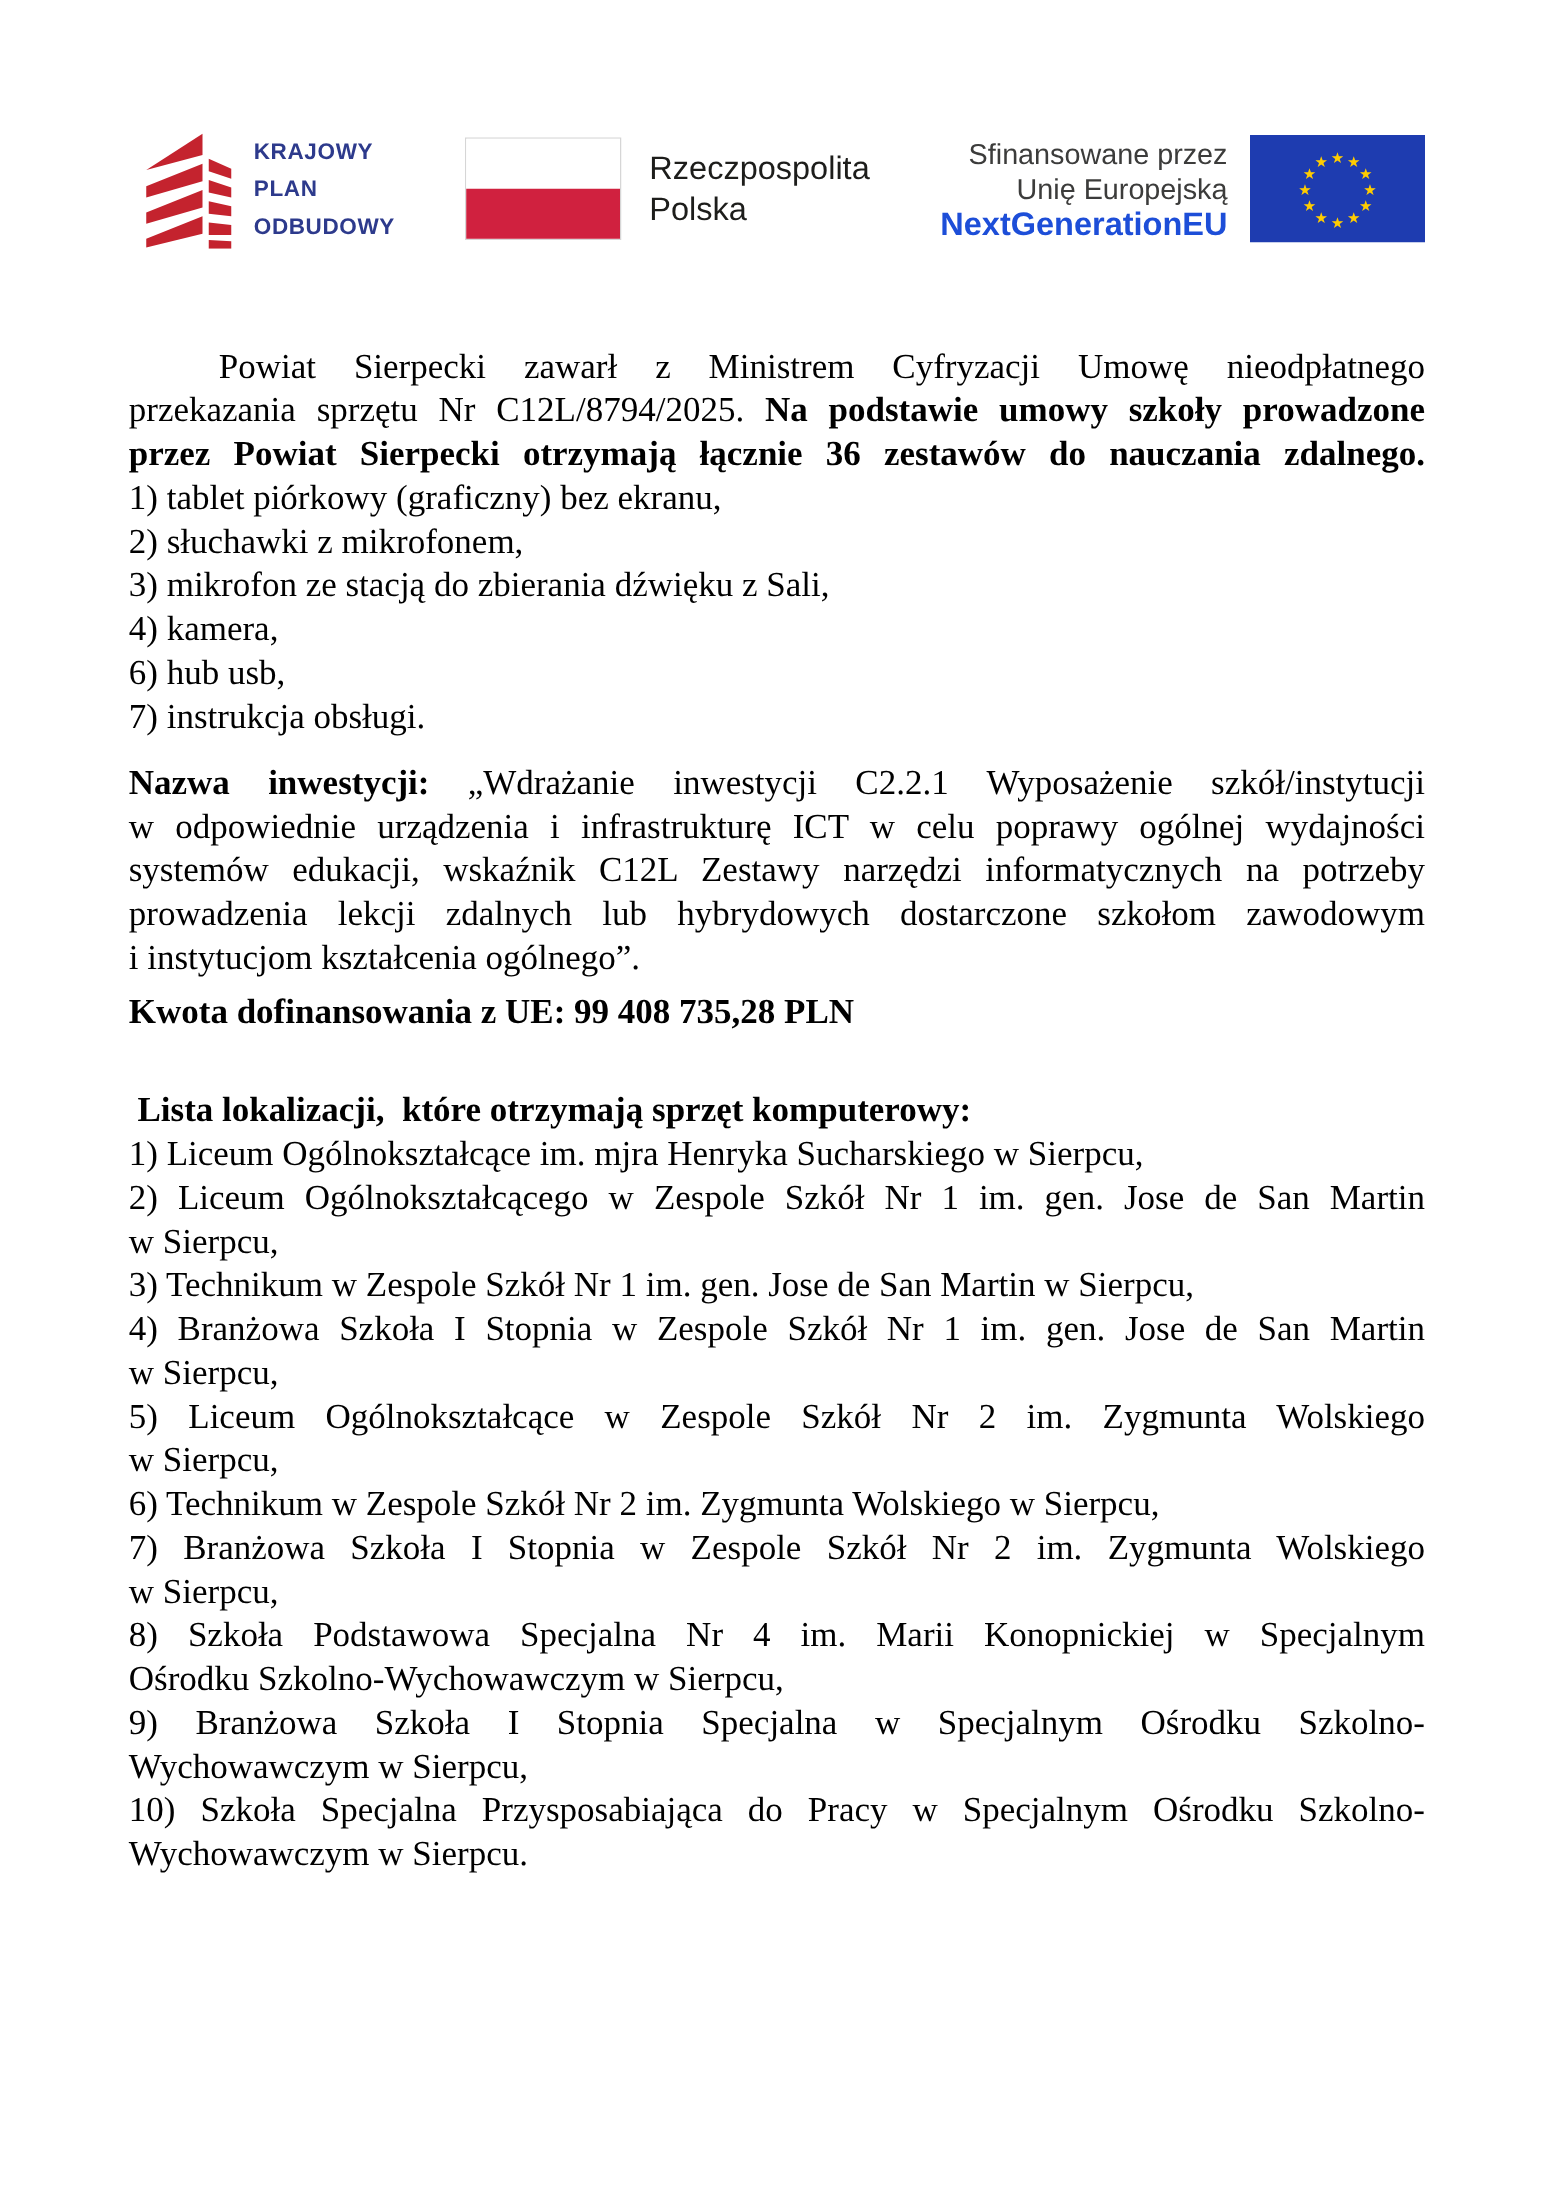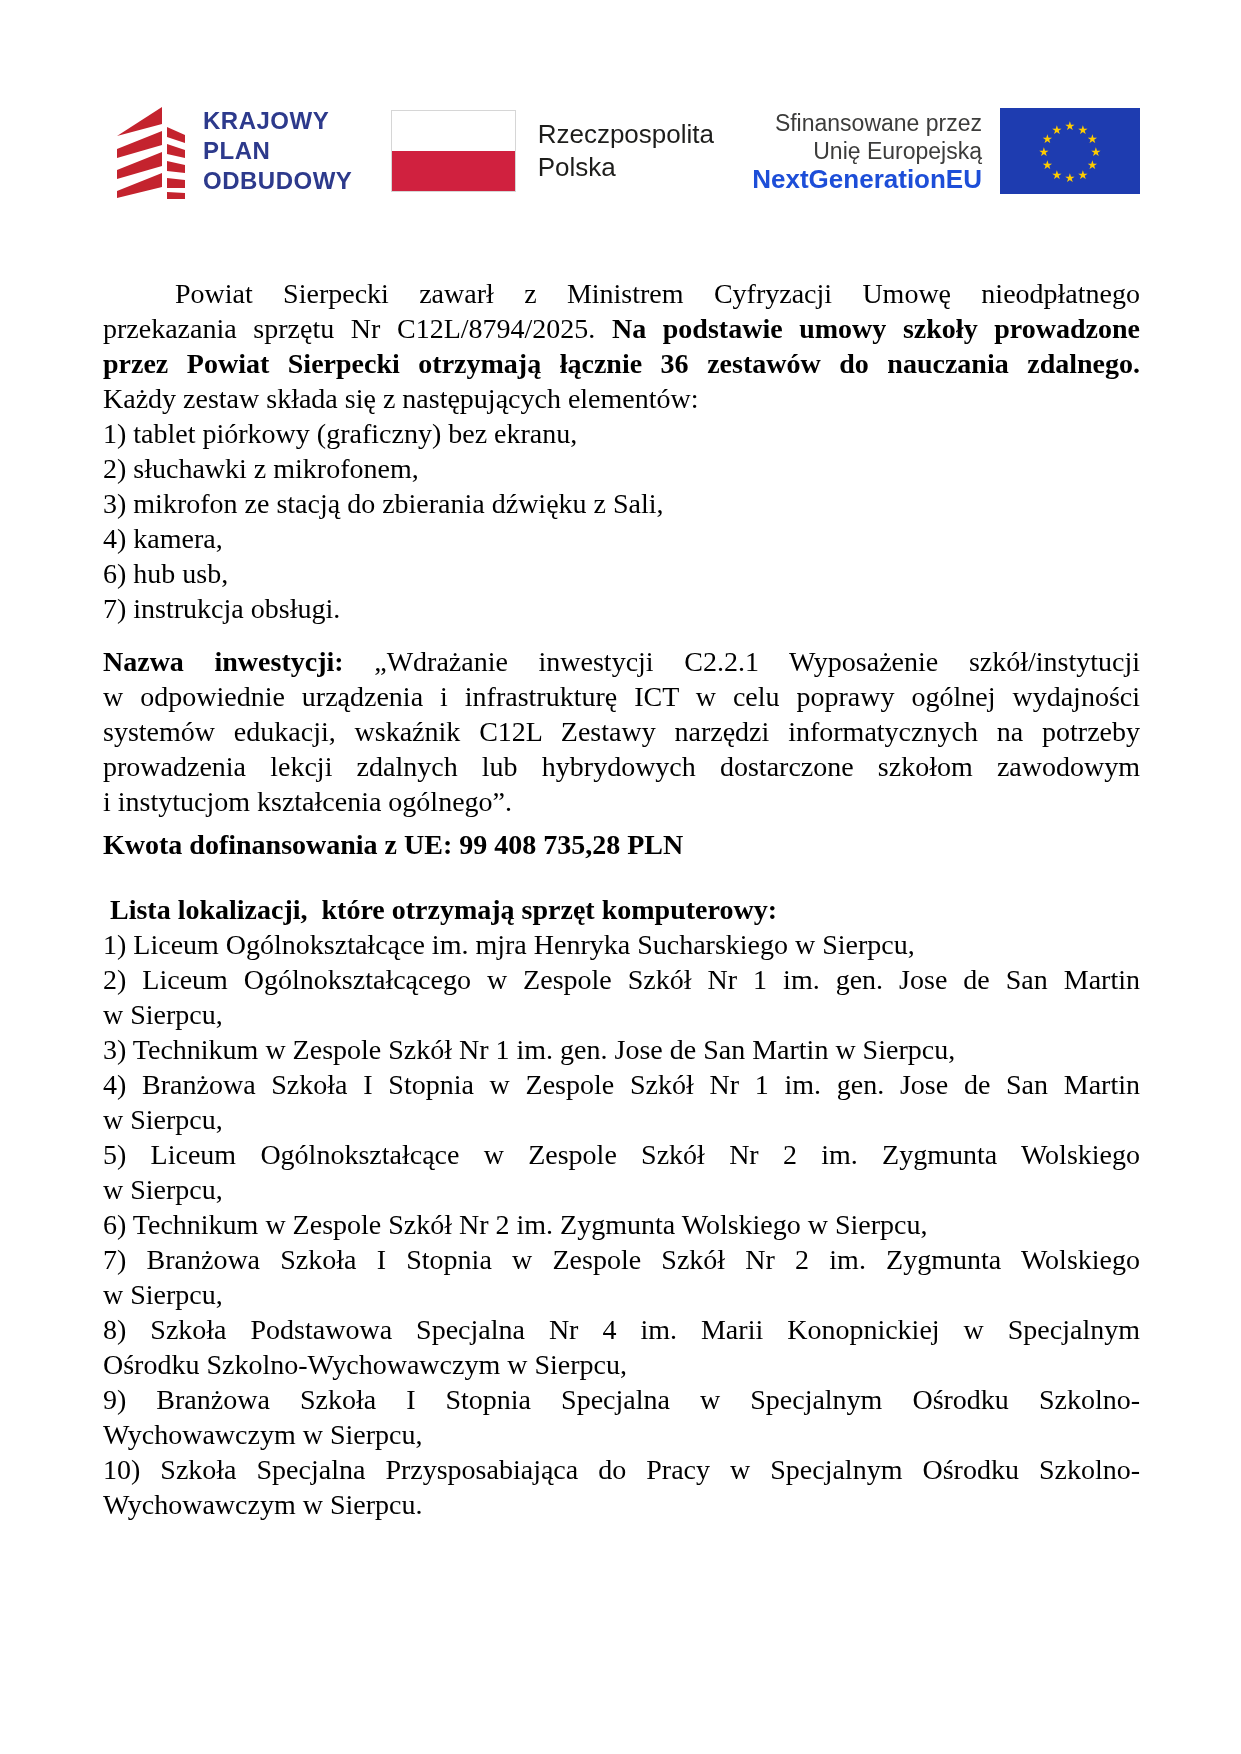--- a/index.html
+++ b/index.html
@@ -22,21 +22,21 @@
     padding: 105px 101px 0 107px;
     height: 92px;
   }
   .logo-group { display: flex; align-items: center; }
 
   .kpo { gap: 16px; }
   .kpo-icon svg { display: block; }
   .kpo-text {
     font-family: "Liberation Sans", sans-serif;
     font-weight: bold;
-    font-size: 24px;
+    font-size: 18px;
     line-height: 30px;
     letter-spacing: 0.5px;
     color: #2d3a8c;
   }
 
   .pl { gap: 22px; }
   .pl-flag {
     width: 125px; height: 82px;
     border: 1px solid #d6d6d6;
     box-sizing: border-box;
@@ -143,39 +143,38 @@
       </span>
     </div>
 
   </header>
 
   <main id="doc-body">
       <div class="block">
         <div class="line just indent"><span class="">Powiat Sierpecki zawarł z Ministrem Cyfryzacji Umowę nieodpłatnego</span></div>
         <div class="line just"><span class="">przekazania sprzętu Nr C12L/8794/2025. </span><span class="b ">Na podstawie umowy szkoły prowadzone</span></div>
         <div class="line just"><span class="b ">przez Powiat Sierpecki otrzymają łącznie 36 zestawów do nauczania zdalnego.</span></div>
-        <div class="line"><span class="">Każdy zestaw składa się z następujących elementów:</span></div>
         <div class="line"><span class="">1) tablet piórkowy (graficzny) bez ekranu,</span></div>
         <div class="line"><span class="">2) słuchawki z mikrofonem,</span></div>
         <div class="line"><span class="">3) mikrofon ze stacją do zbierania dźwięku z Sali,</span></div>
         <div class="line"><span class="">4) kamera,</span></div>
         <div class="line"><span class="">6) hub usb,</span></div>
         <div class="line"><span class="">7) instrukcja obsługi.</span></div>
       </div>
       <div class="block" style="margin-top: 18px;">
         <div class="line just"><span class="b ">Nazwa inwestycji:</span><span class=""> „Wdrażanie inwestycji C2.2.1 </span><span class="i">Wyposażenie szkół/instytucji</span></div>
         <div class="line just"><span class="i">w odpowiednie urządzenia i infrastrukturę ICT w celu poprawy ogólnej wydajności</span></div>
         <div class="line just"><span class="i">systemów edukacji, wskaźnik C12L Zestawy narzędzi informatycznych na potrzeby</span></div>
         <div class="line just"><span class="i">prowadzenia lekcji zdalnych lub hybrydowych dostarczone szkołom zawodowym</span></div>
         <div class="line"><span class="i">i instytucjom kształcenia ogólnego”.</span></div>
       </div>
       <div class="block" style="margin-top: 8px;">
         <div class="line"><span class="b ">Kwota dofinansowania z UE: 99 408 735,28 PLN</span></div>
       </div>
-      <div class="block" style="margin-top: 30px;">
+      <div class="block" style="margin-top: 44px;">
         <div class="line"><span class="b ">&nbsp;Lista lokalizacji,&nbsp; które otrzymają sprzęt komputerowy:</span></div>
         <div class="line"><span class="">1) Liceum Ogólnokształcące im. mjra Henryka Sucharskiego w Sierpcu,</span></div>
         <div class="line just"><span class="">2) Liceum Ogólnokształcącego w Zespole Szkół Nr 1 im. gen. Jose de San Martin</span></div>
         <div class="line"><span class="">w Sierpcu,</span></div>
         <div class="line"><span class="">3) Technikum w Zespole Szkół Nr 1 im. gen. Jose de San Martin w Sierpcu,</span></div>
         <div class="line just"><span class="">4) Branżowa Szkoła I Stopnia w Zespole Szkół Nr 1 im. gen. Jose de San Martin</span></div>
         <div class="line"><span class="">w Sierpcu,</span></div>
         <div class="line just"><span class="">5) Liceum Ogólnokształcące w Zespole Szkół Nr 2 im. Zygmunta Wolskiego</span></div>
         <div class="line"><span class="">w Sierpcu,</span></div>
         <div class="line"><span class="">6) Technikum w Zespole Szkół Nr 2 im. Zygmunta Wolskiego w Sierpcu,</span></div>

